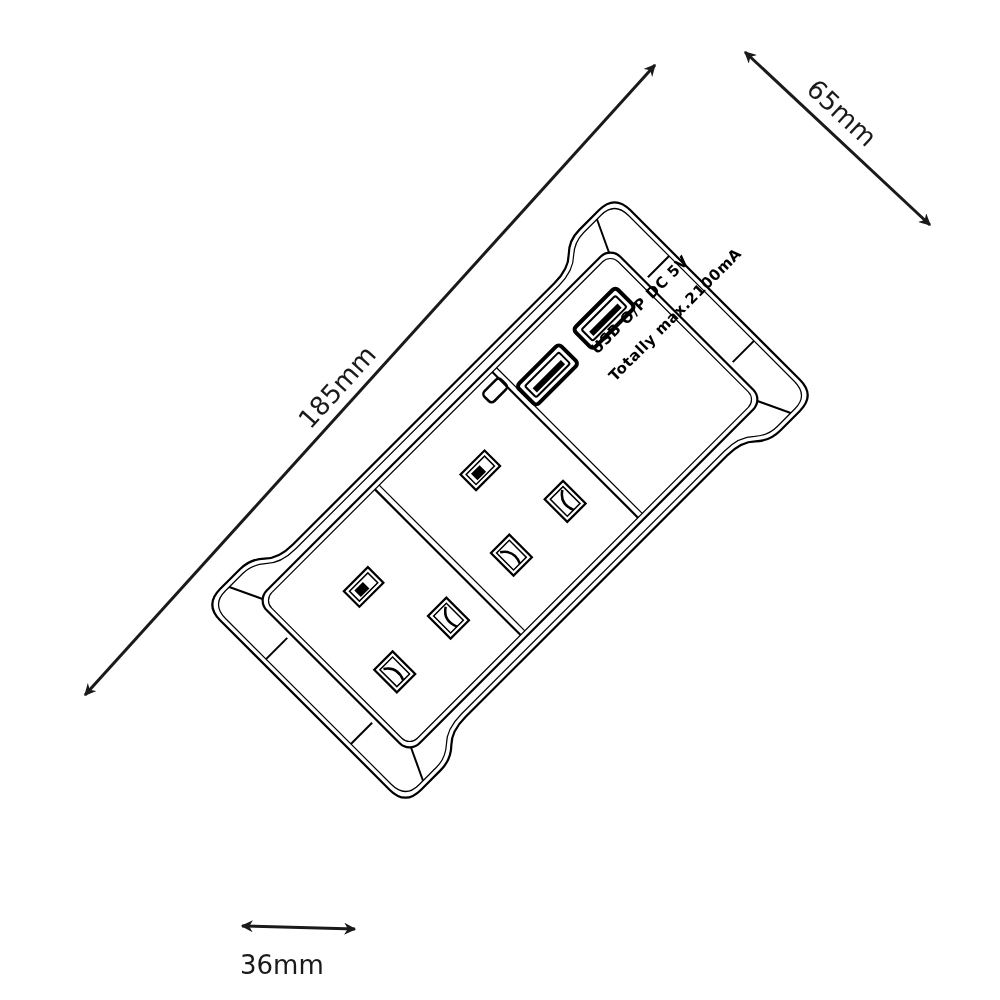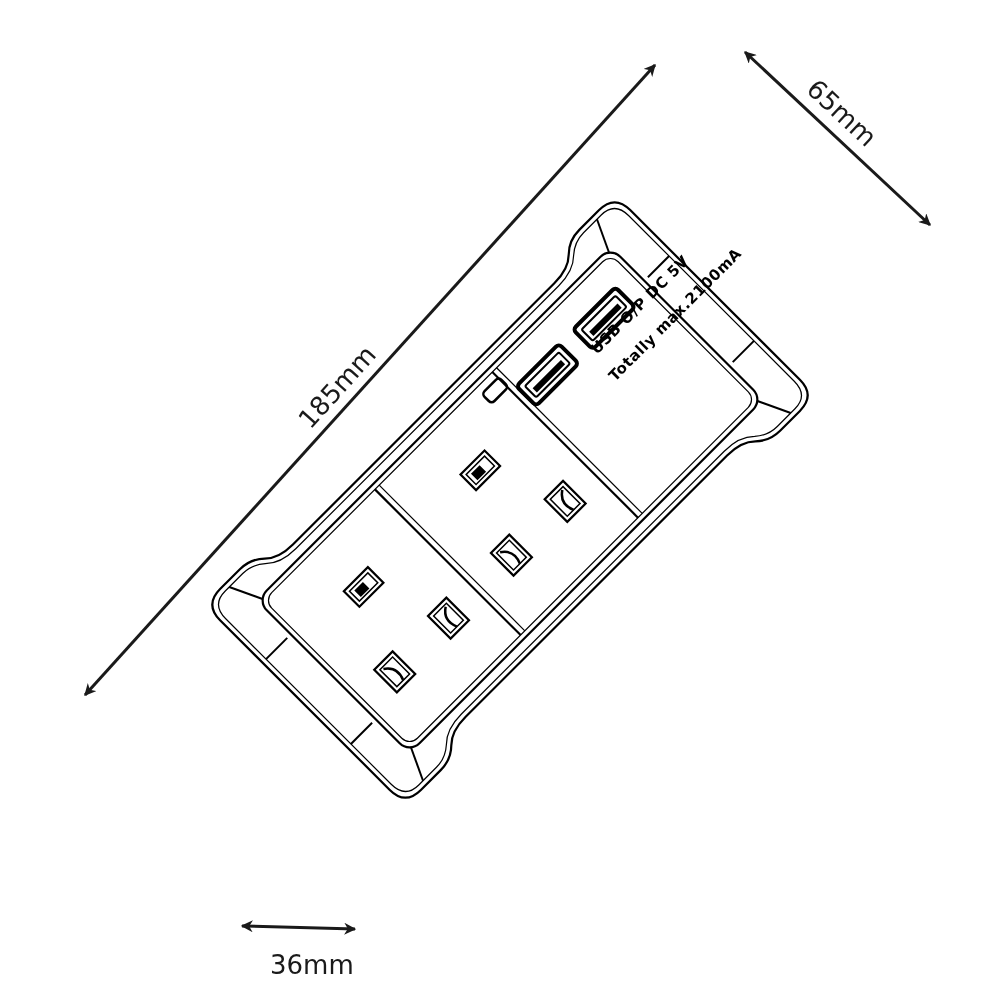--- a/index.html
+++ b/index.html
@@ -105,16 +105,16 @@
         <rect x="-30" y="-14" width="60" height="28" rx="4" stroke-width="4"></rect>
         <rect x="-24" y="-8" width="48" height="16" rx="2" stroke-width="2"></rect>
         <rect x="-20" y="-1" width="40" height="6" fill="#000" stroke="none"></rect>
       </g>
     </g>
   </g>
 </svg>
 
 <div class="dim-label" style="left:287px;top:372px;transform:rotate(-48deg);">185mm</div>
 <div class="dim-label" style="left:800px;top:98px;transform:rotate(43deg);">65mm</div>
-<div class="dim-label" style="left:270px;top:950px;">36mm</div>
+<div class="dim-label" style="left:240px;top:950px;">36mm</div>
 
 <div class="usb-label" style="left:587px;top:345px;transform:rotate(-45deg);">USB  O/P  DC  5V</div>
 <div class="usb-label" style="left:605px;top:372px;transform:rotate(-45deg);">Totally  max.2100mA</div>
 
 </body></html>

